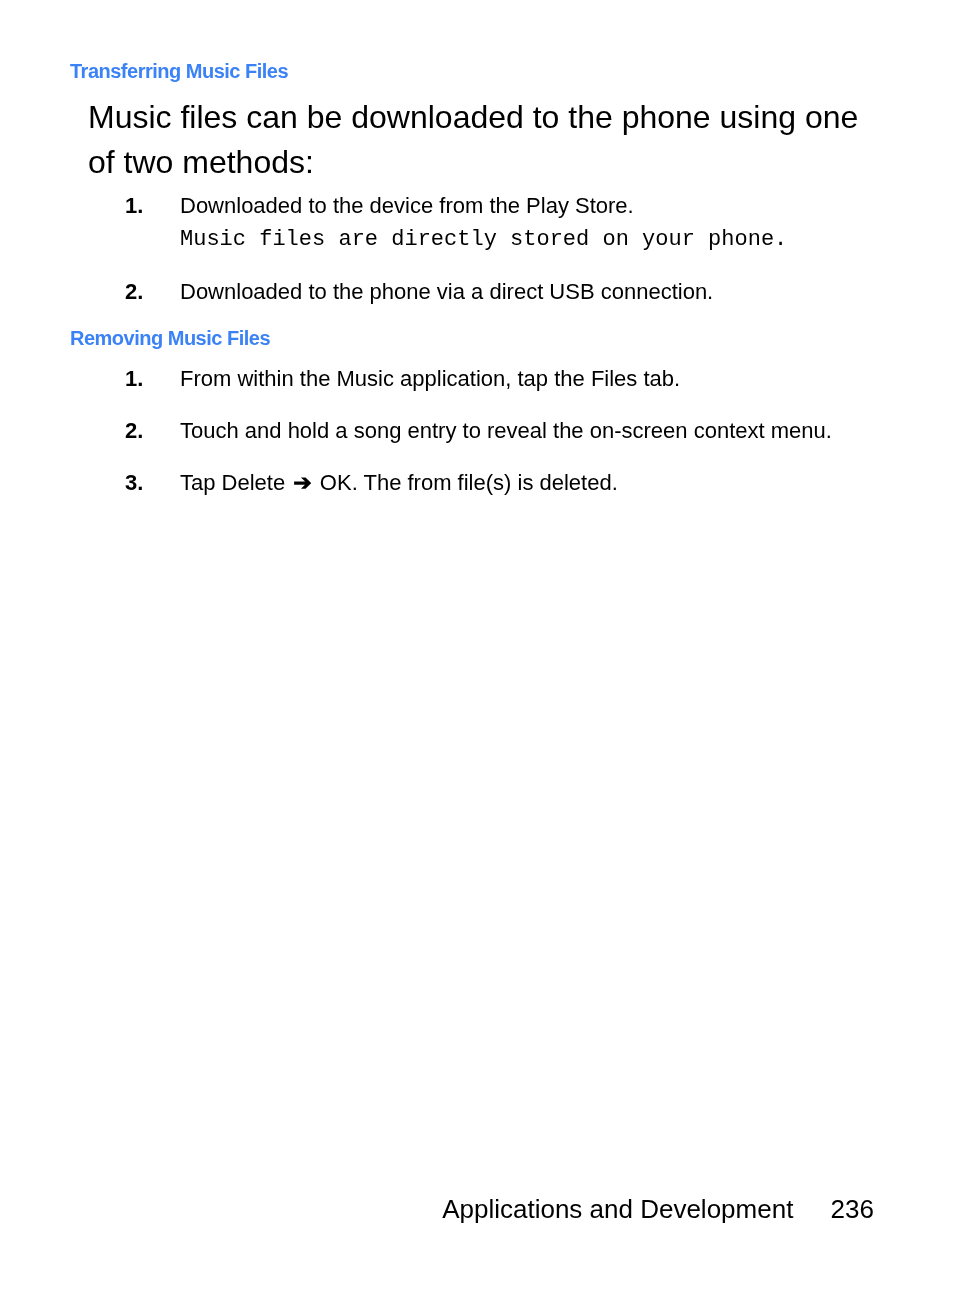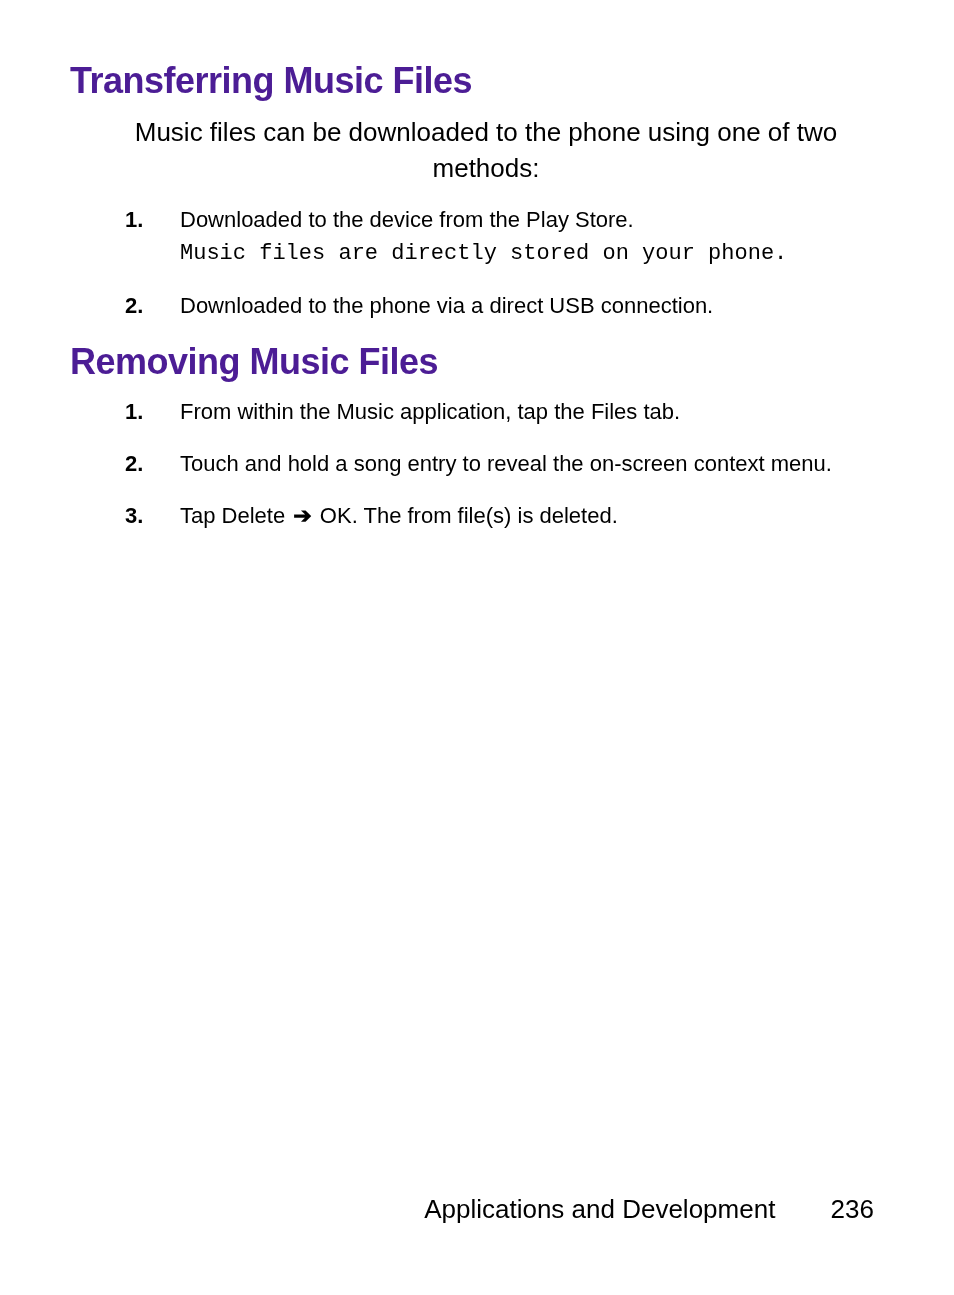--- a/index.html
+++ b/index.html
@@ -10,34 +10,33 @@
     body {
       width: 954px;
       height: 1295px;
       background: #ffffff;
       font-family: Arial, Helvetica, sans-serif;
       color: #000000;
       position: relative;
       padding: 60px 70px 0 70px;
     }
     .section-heading {
-      font-size: 36px;
+      font-size: 20px;
       font-weight: 900;
-      color: #4c1d95;
+      color: #3b82f6;
       margin-bottom: 12px;
       letter-spacing: -0.5px;
       font-stretch: condensed;
     }
     .intro-text {
-      font-size: 26px;
+      font-size: 32px;
       color: #000000;
       line-height: 1.4;
-      margin-bottom: 16px;
+      margin-bottom: 4px;
       padding-left: 18px;
-      text-align: center;
     }
     .ordered-list {
       list-style: none;
       counter-reset: item;
     }
     .list-item {
       counter-increment: item;
       position: relative;
       padding-left: 110px;
       margin-bottom: 18px;
@@ -68,21 +67,21 @@
       padding: 0 2px;
     }
     .footer {
       position: absolute;
       bottom: 70px;
       right: 80px;
       font-size: 26px;
       color: #000000;
     }
     .footer-title {
-      margin-right: 48px;
+      margin-right: 30px;
     }
     .footer-page {
     }
   </style>
 </head>
 <body>
 
 <h2 class="section-heading">Transferring Music Files</h2>
 
 <p class="intro-text">Music files can be downloaded to the phone using one of two methods:</p>

